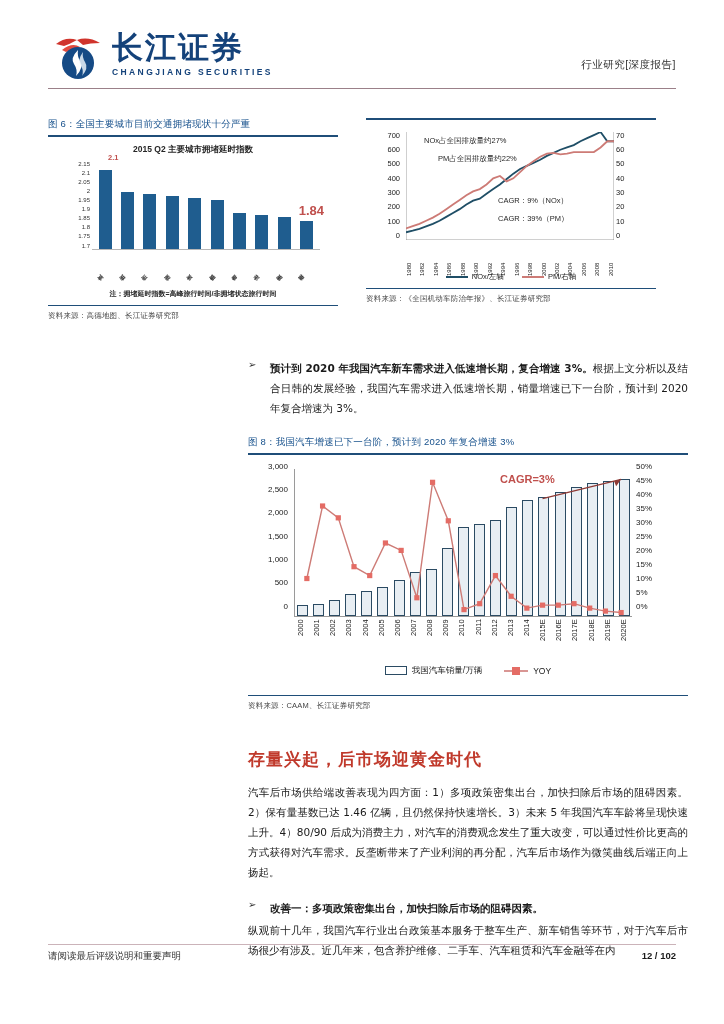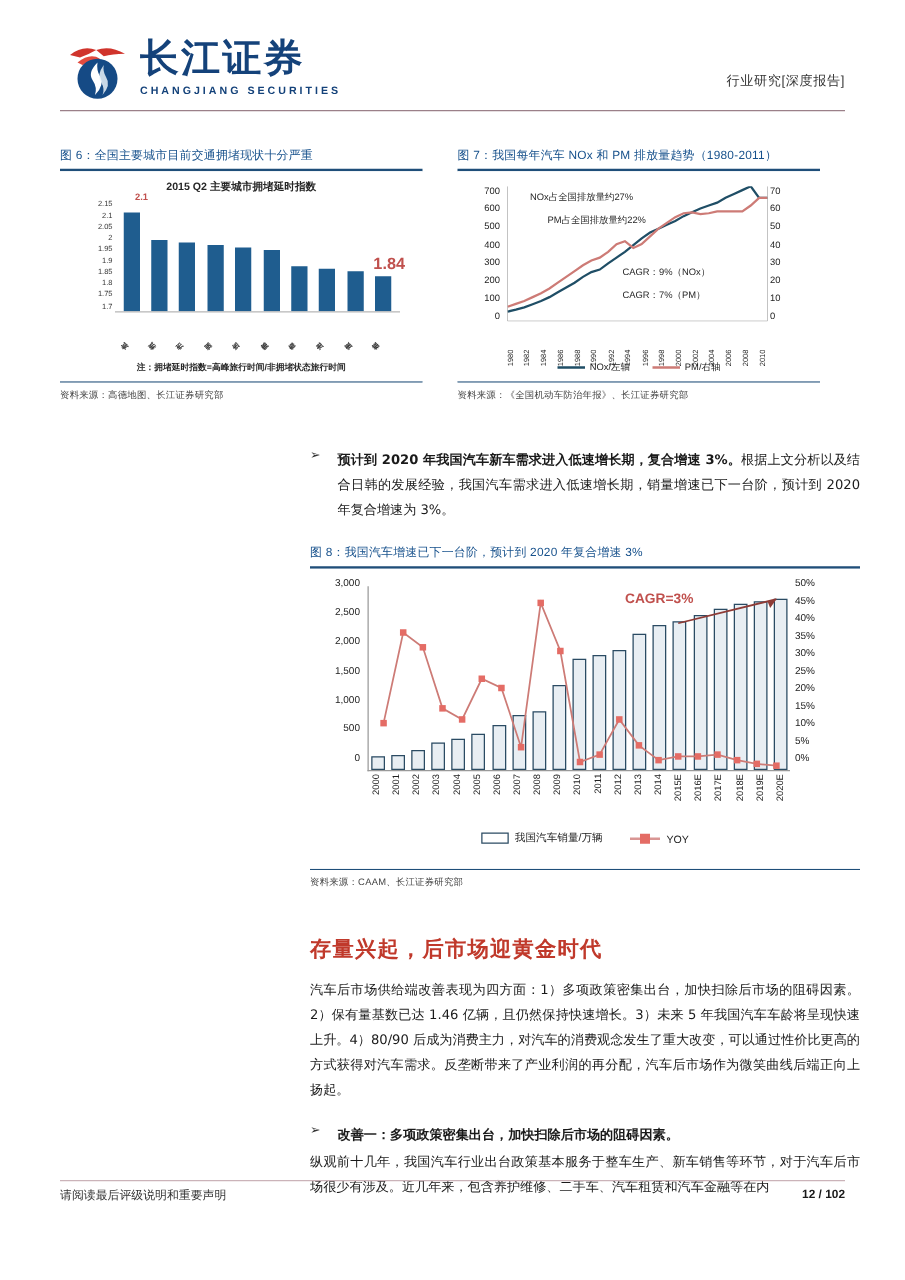--- a/index.html
+++ b/index.html
@@ -239,21 +239,20 @@
           <span>重庆市</span>
           <span>成都市</span>
         </div>
       <div class="c6-note">注：拥堵延时指数=高峰旅行时间/非拥堵状态旅行时间</div>
     </div>
     <div class="fig-rule-bot"></div>
     <div class="fig-source">资料来源：高德地图、长江证券研究部</div>
   </div>
 
   <div class="fig" id="fig7">
-    <div class="fig-caption">图 7：我国每年汽车 NOx 和 PM 排放量趋势（1980-2011）</div>
     <div class="fig-rule-top"></div>
     <div class="fig-body">
       <div class="c7-yl" id="c7-yl">
           <span>700</span>
           <span>600</span>
           <span>500</span>
           <span>400</span>
           <span>300</span>
           <span>200</span>
           <span>100</span>
@@ -274,21 +273,21 @@
             <path d="M0,0 L0,108" stroke="#888" fill="none" stroke-width="0.8"></path>
             <path d="M0,108 L208,108" stroke="#888" fill="none" stroke-width="0.8"></path>
             <path d="M208,0 L208,108" stroke="#888" fill="none" stroke-width="0.8"></path>
             <path d="M0.00,100.29 L6.71,98.74 L13.42,96.89 L20.13,94.42 L26.84,91.80 L33.55,88.71 L40.26,84.86 L46.97,81.00 L53.68,77.14 L60.39,72.51 L67.10,68.66 L73.81,66.65 L80.52,61.71 L87.23,57.09 L93.94,52.46 L100.65,47.06 L107.35,41.66 L114.06,37.03 L120.77,33.94 L127.48,30.86 L134.19,27.77 L140.90,23.91 L147.61,20.83 L154.32,17.74 L161.03,15.43 L167.74,13.11 L174.45,9.26 L181.16,6.17 L187.87,3.09 L194.58,0.00 L201.29,9.26 L208.00,9.26 " stroke="#1f4e66" fill="none" stroke-width="1.8"></path>
             <path d="M0.00,96.43 L6.71,94.11 L13.42,91.80 L20.13,88.71 L26.84,85.63 L33.55,81.77 L40.26,77.14 L46.97,72.51 L53.68,67.89 L60.39,63.26 L67.10,59.40 L73.81,57.09 L80.52,52.46 L87.23,46.29 L93.94,43.97 L100.65,49.37 L107.35,46.29 L114.06,40.11 L120.77,33.94 L127.48,29.31 L134.19,24.69 L140.90,21.60 L147.61,20.83 L154.32,22.37 L161.03,21.60 L167.74,20.06 L174.45,20.06 L181.16,20.06 L187.87,20.06 L194.58,15.43 L201.29,9.26 L208.00,9.26 " stroke="#cd7b76" fill="none" stroke-width="1.8"></path>
           </svg>
       </div>
       <div class="c7-ann" style="left:58px; top:16px;">NOx占全国排放量约27%</div>
       <div class="c7-ann" style="left:72px; top:34px;">PM占全国排放量约22%</div>
       <div class="c7-ann" style="left:132px; top:76px;text-align:right;">CAGR：9%（NOx）</div>
-      <div class="c7-ann" style="left:132px; top:94px;">CAGR：7%（PM）</div>
+      <div class="c7-ann" style="left:132px; top:94px;">CAGR：39%（PM）</div>
       <div class="c7-xlabels" id="c7-xlabels">
           <span>1980</span>
           <span>1982</span>
           <span>1984</span>
           <span>1986</span>
           <span>1988</span>
           <span>1990</span>
           <span>1992</span>
           <span>1994</span>
           <span>1996</span>

